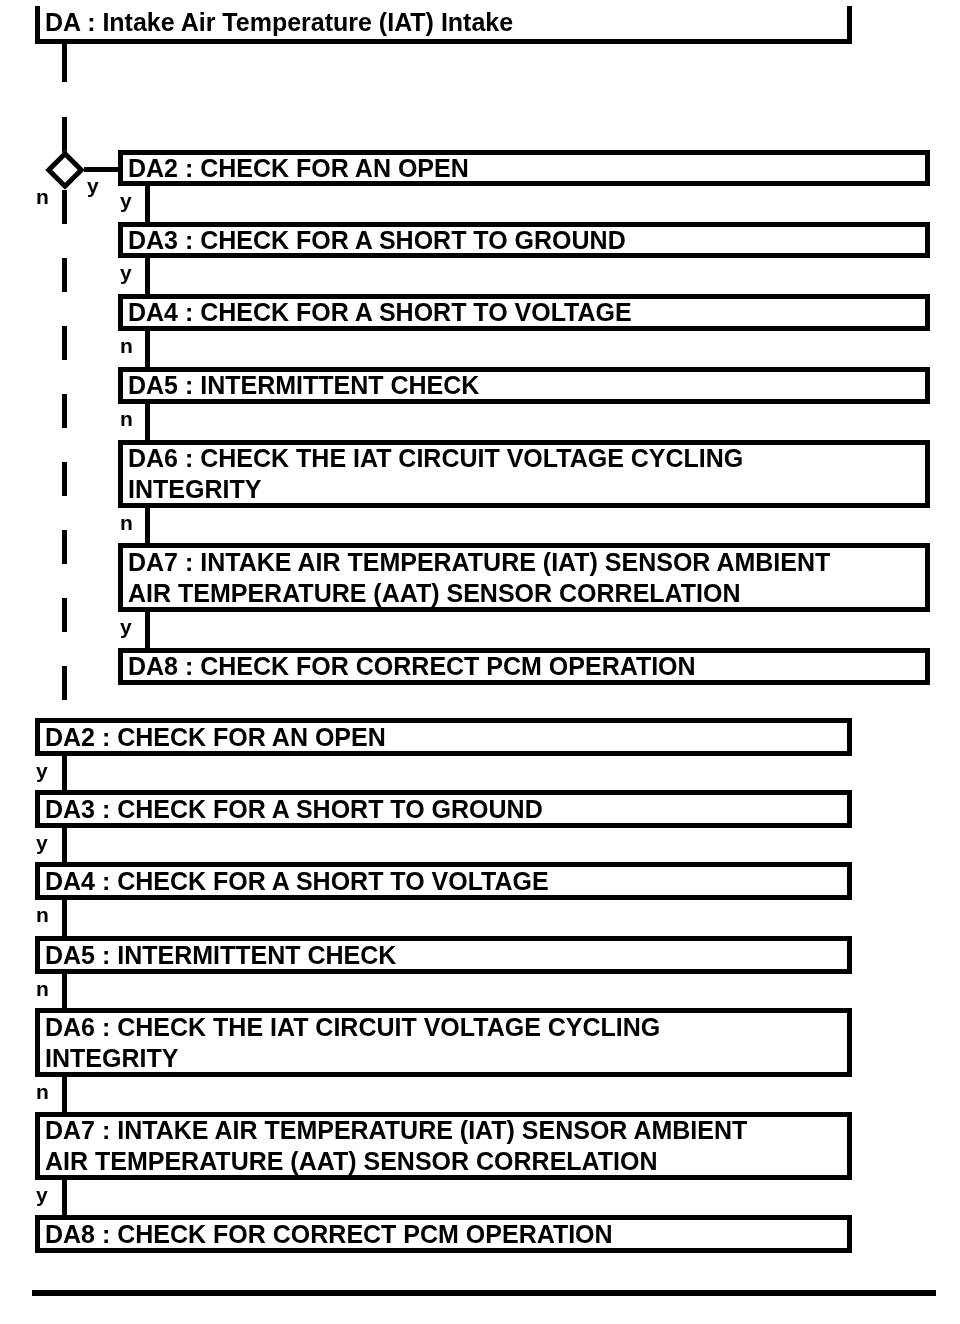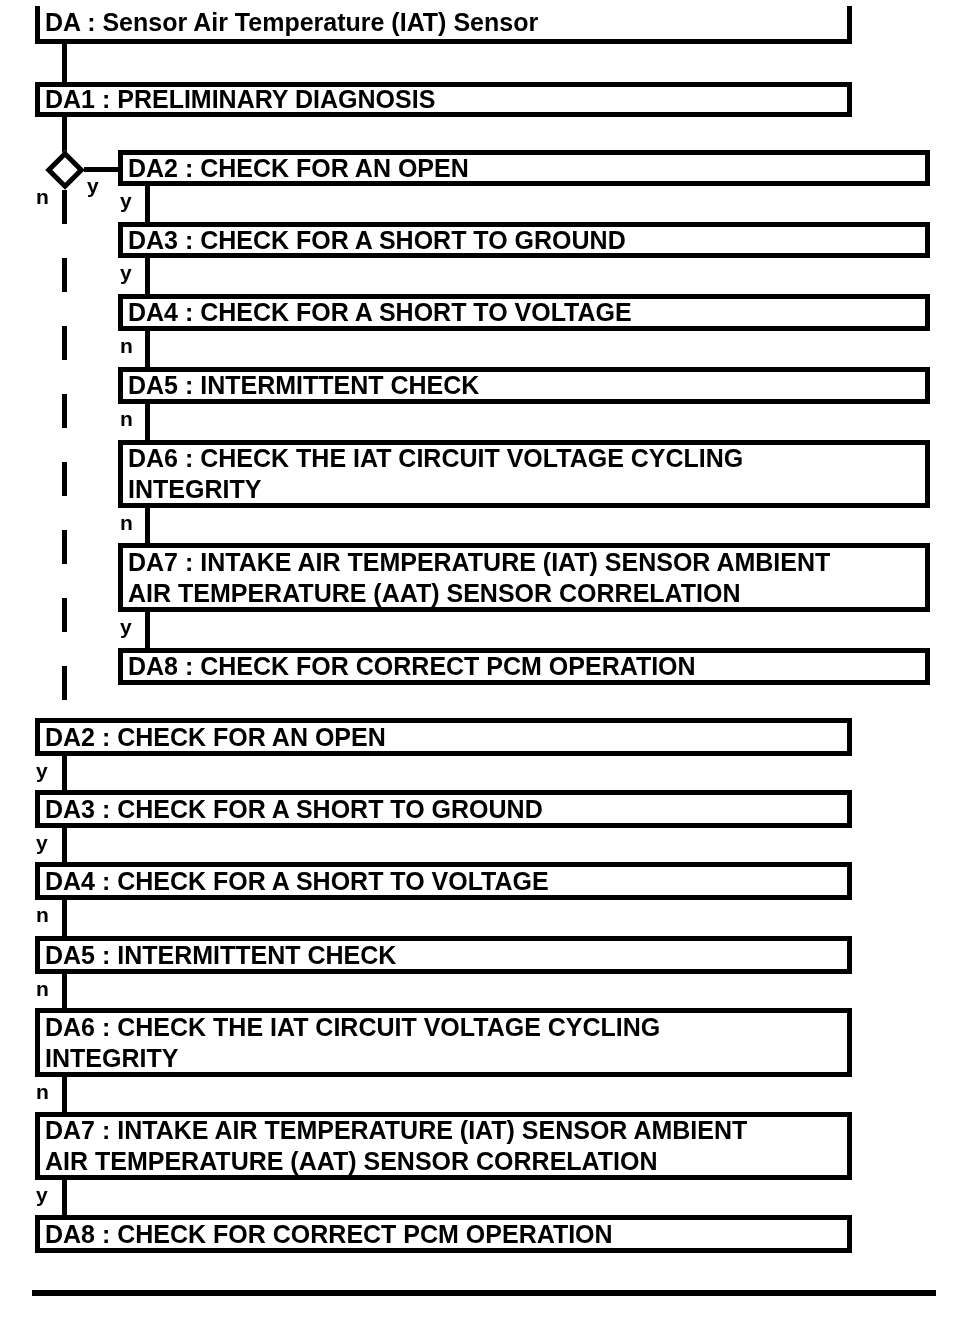--- a/index.html
+++ b/index.html
@@ -29,28 +29,25 @@
     border:5px solid #000;background:#ffffff;transform:rotate(45deg);
   }
   .rule{position:absolute;height:6px;background:#000;}
 </style>
 </head>
 <body>
 
 <div id="canvas">
 
   <div class="box open-top" style="left:35px;top:6px;width:817px;height:38px;">
-    <span>DA : Sensor Air Temperature (IAT) Sensor</span>
+    <span>DA : Intake Air Temperature (IAT) Intake</span>
   </div>
 
   <div class="vline" style="left:62px;top:44px;height:38px;"></div>
 
-  <div class="box" style="left:35px;top:82px;width:817px;height:35px;">
-    <span>DA1 : PRELIMINARY DIAGNOSIS</span>
-  </div>
 
   <div class="vline" style="left:62px;top:117px;height:36px;"></div>
 
   <div class="diamond" style="left:51px;top:156px;"></div>
 
   <div class="hline" style="left:84px;top:167px;width:34px;"></div>
 
   <div class="branch-label" style="left:87px;top:175px;">y</div>
   <div class="branch-label" style="left:36px;top:186px;">n</div>
 

